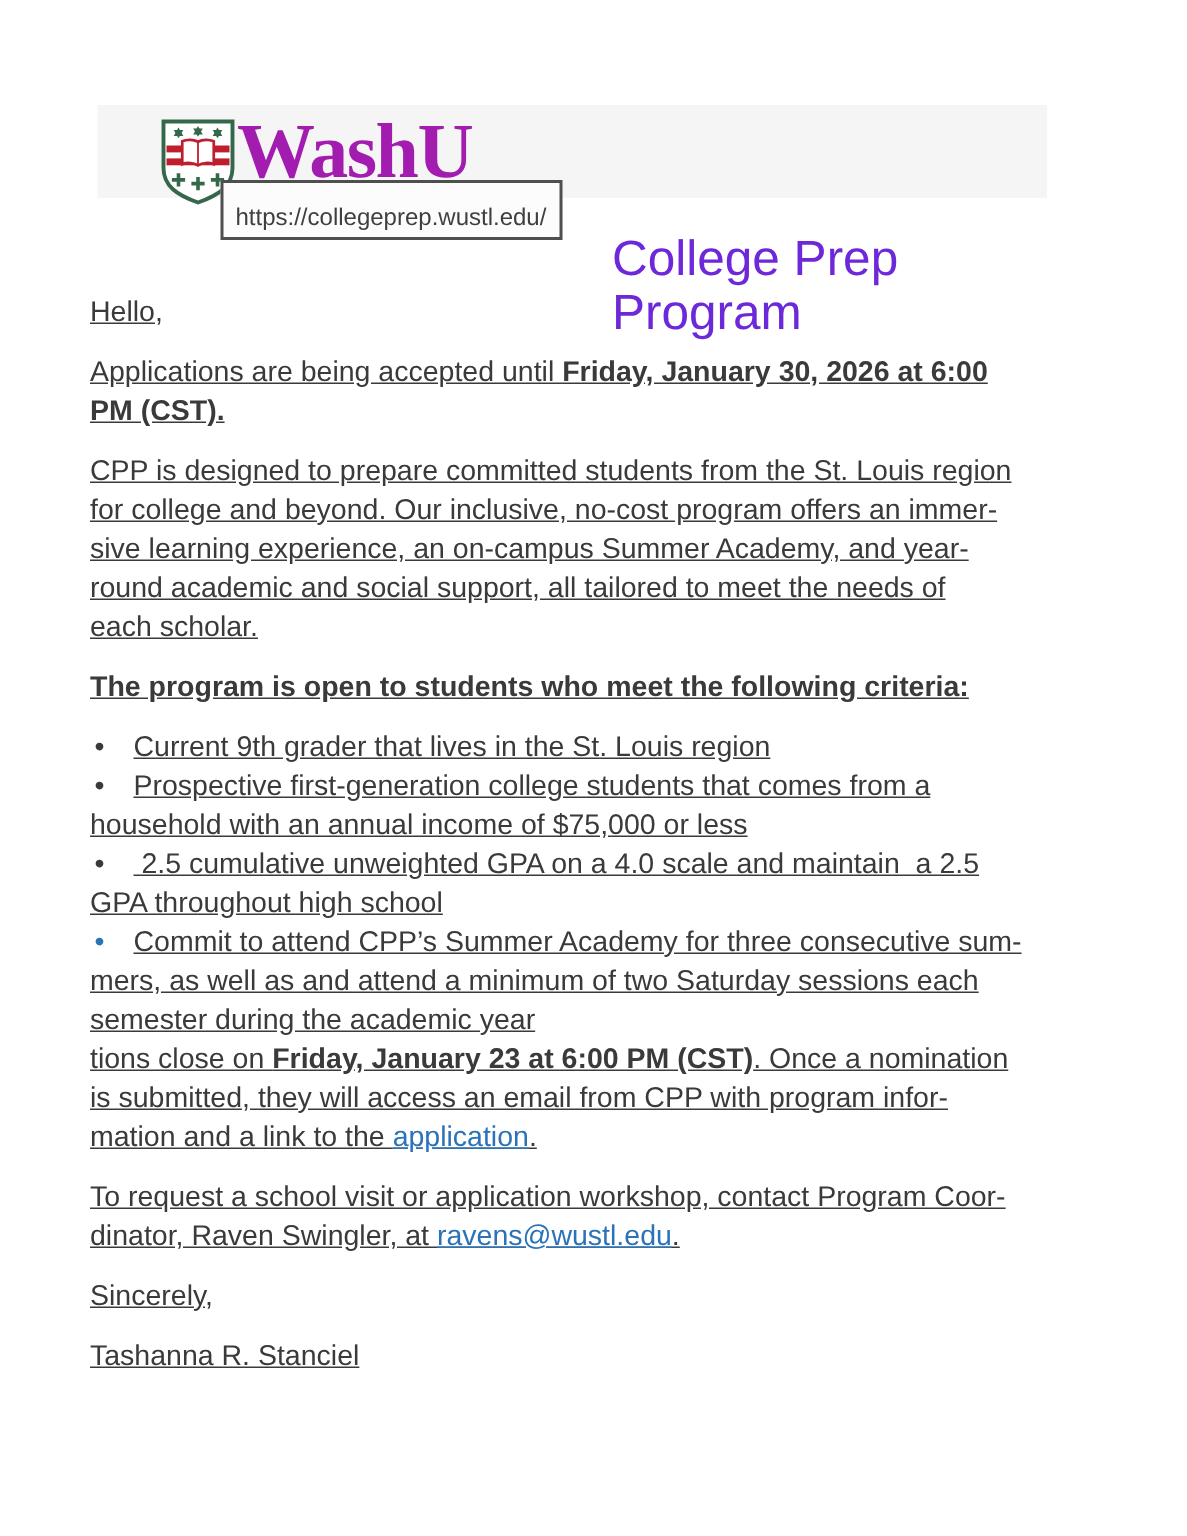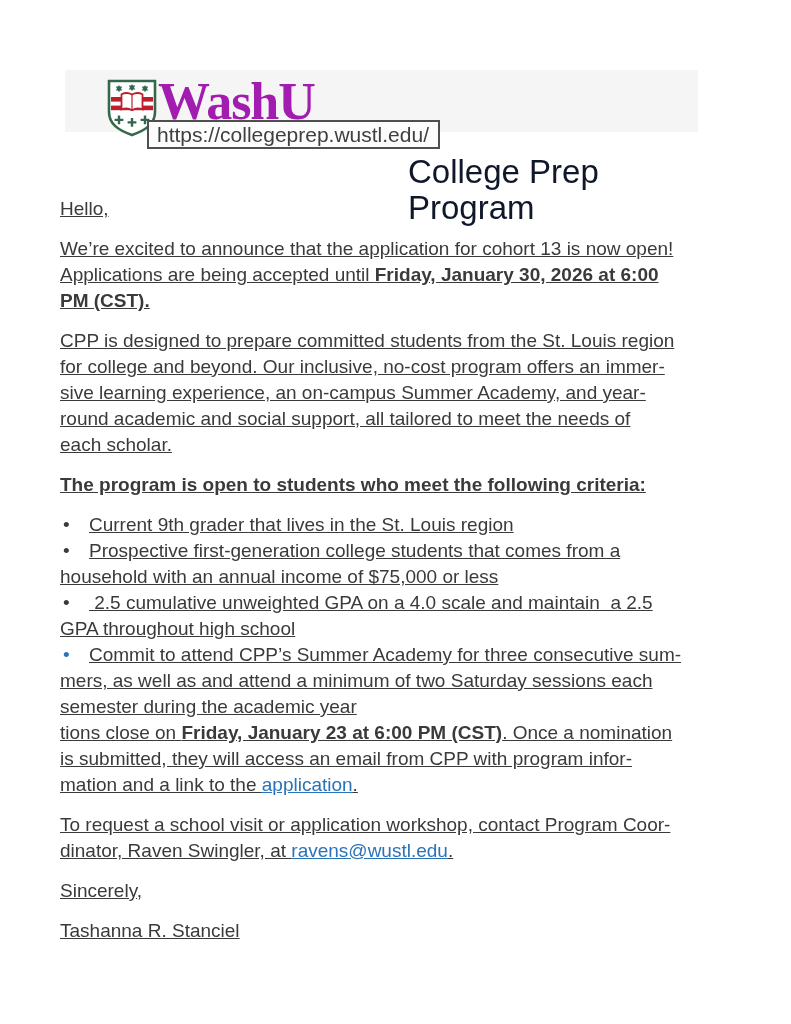--- a/index.html
+++ b/index.html
@@ -17,28 +17,28 @@
   .shield {
     position:absolute; left:106px; top:78px; width:52px; height:60px; z-index:1;
   }
   .brand {
     position:absolute; left:158px; top:74px; z-index:1;
     font-family:"Liberation Serif", serif; font-weight:700;
     font-size:52px; line-height:56px; color:#a21caf; letter-spacing:-1px;
   }
   .program {
     position:absolute; left:343px; top:84px;
-    font-size:33px; line-height:36px; color:#0f172a;
+    font-size:33px; line-height:36px; color:#6d28d9;
   }
   .url-tooltip {
     position:absolute; left:147px; top:120px; z-index:2;
     height:25px; line-height:25px;
     border:2px solid #4f4f4f; background:#fcfcfc;
-    padding:0 9px 0 8px;
-    font-size:21px; color:#3f3f3f; white-space:nowrap;
+    padding:11px 9px 0 8px;
+    font-size:16px; color:#3f3f3f; white-space:nowrap;
   }
   
   .letter {
     position:absolute; left:60px; top:196px; width:682px;
     color:#3a3a3a; font-size:19px; line-height:26px;
   }
   .para { margin:0 0 14px 0;text-decoration:underline; }
   .line { white-space:pre-wrap; }
   .bold { font-weight:700; }
   .link {
@@ -88,21 +88,20 @@
 
 <div class="url-tooltip">https://collegeprep.wustl.edu/</div>
 
 <div class="letter">
 
   <div class="para">
     <div class="line">Hello,</div>
   </div>
 
   <div class="para">
-    <div class="line">We’re excited to announce that the application for cohort 13 is now open!</div>
     <div class="line"><span>Applications are being accepted until </span><span class="bold">Friday, January 30, 2026 at 6:00</span></div>
     <div class="line"><span class="bold">PM (CST).</span></div>
   </div>
 
   <div class="para">
     <div class="line">CPP is designed to prepare committed students from the St. Louis region</div>
     <div class="line">for college and beyond. Our inclusive, no-cost program offers an immer-</div>
     <div class="line">sive learning experience, an on-campus Summer Academy, and year-</div>
     <div class="line">round academic and social support, all tailored to meet the needs of</div>
     <div class="line">each scholar.</div>

